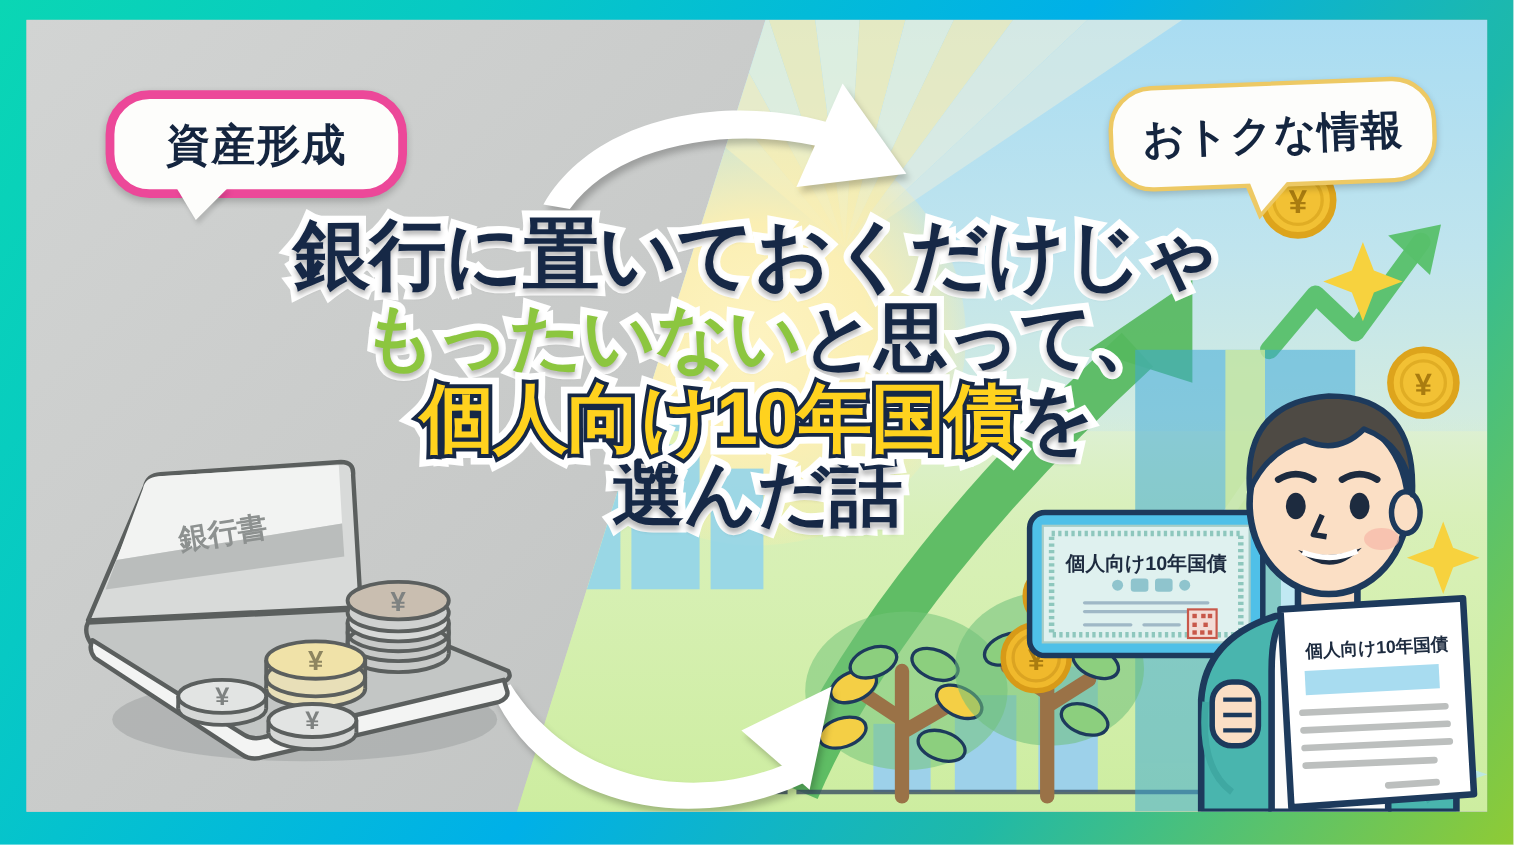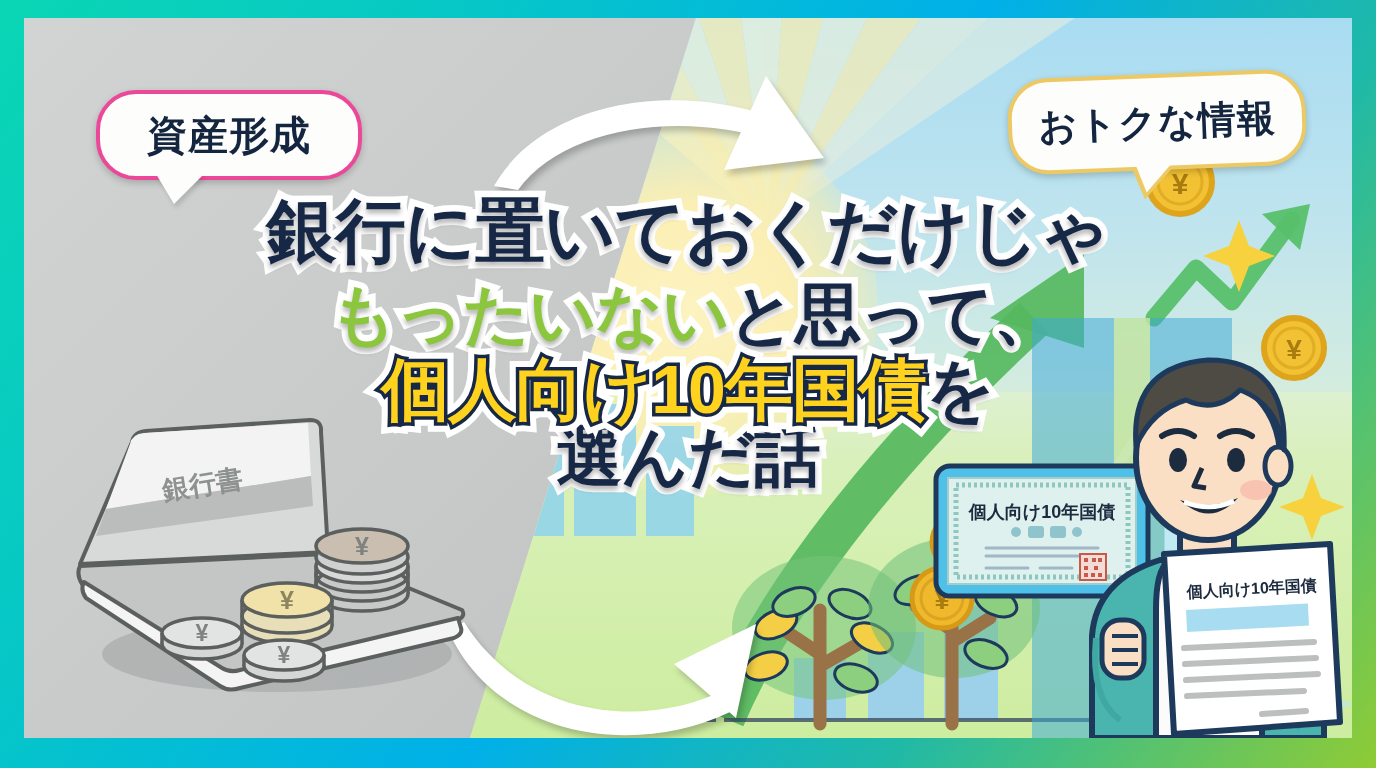--- a/index.html
+++ b/index.html
@@ -66,22 +66,22 @@
     position:absolute;
     background:#fdfdfb;
     border-radius:40px;
     display:flex;align-items:center;justify-content:center;
     font-weight:bold;
     color:#14253f;
     letter-spacing:1px;
     box-shadow:0 3px 7px rgba(0,0,0,.20);
   }
   .bubble-left{
-    left:72px;top:72px;width:258px;height:82px;
-    border:4px solid #ec4899;
+    left:72px;top:64px;width:258px;height:82px;
+    border:8px solid #ec4899;
     font-size:40px;
     align-items:center;
   }
   .bubble-left:after{
     content:"";position:absolute;left:56px;bottom:-28px;
     width:0;height:0;
     border-left:18px solid transparent;border-right:30px solid transparent;
     border-top:30px solid #fdfdfb;
     filter:drop-shadow(2px 4px 2px rgba(0,0,0,.13));
   }
@@ -112,21 +112,21 @@
     z-index:30;
     pointer-events:none;
   }
   .hl-line{
     font-weight:bold;
     line-height:1.02;
     white-space:nowrap;
     margin:0;
     letter-spacing:-1px;
   }
-  .hl1{font-size:70px;margin-bottom:14px;}
+  .hl1{font-size:70px;margin-bottom:6px;}
   .hl2{font-size:66px;margin-bottom:6px;padding-left:12px;}
   .hl3{font-size:68px;margin-bottom:4px;}
   .hl4{font-size:66px;font-family:Liberation Mono, monospace;}
 
   .tx{
     display:inline-block;
     -webkit-text-stroke:13px #ffffff;
     paint-order:stroke fill;
     text-shadow:0 4px 5px rgba(0,0,0,.30);
   }

